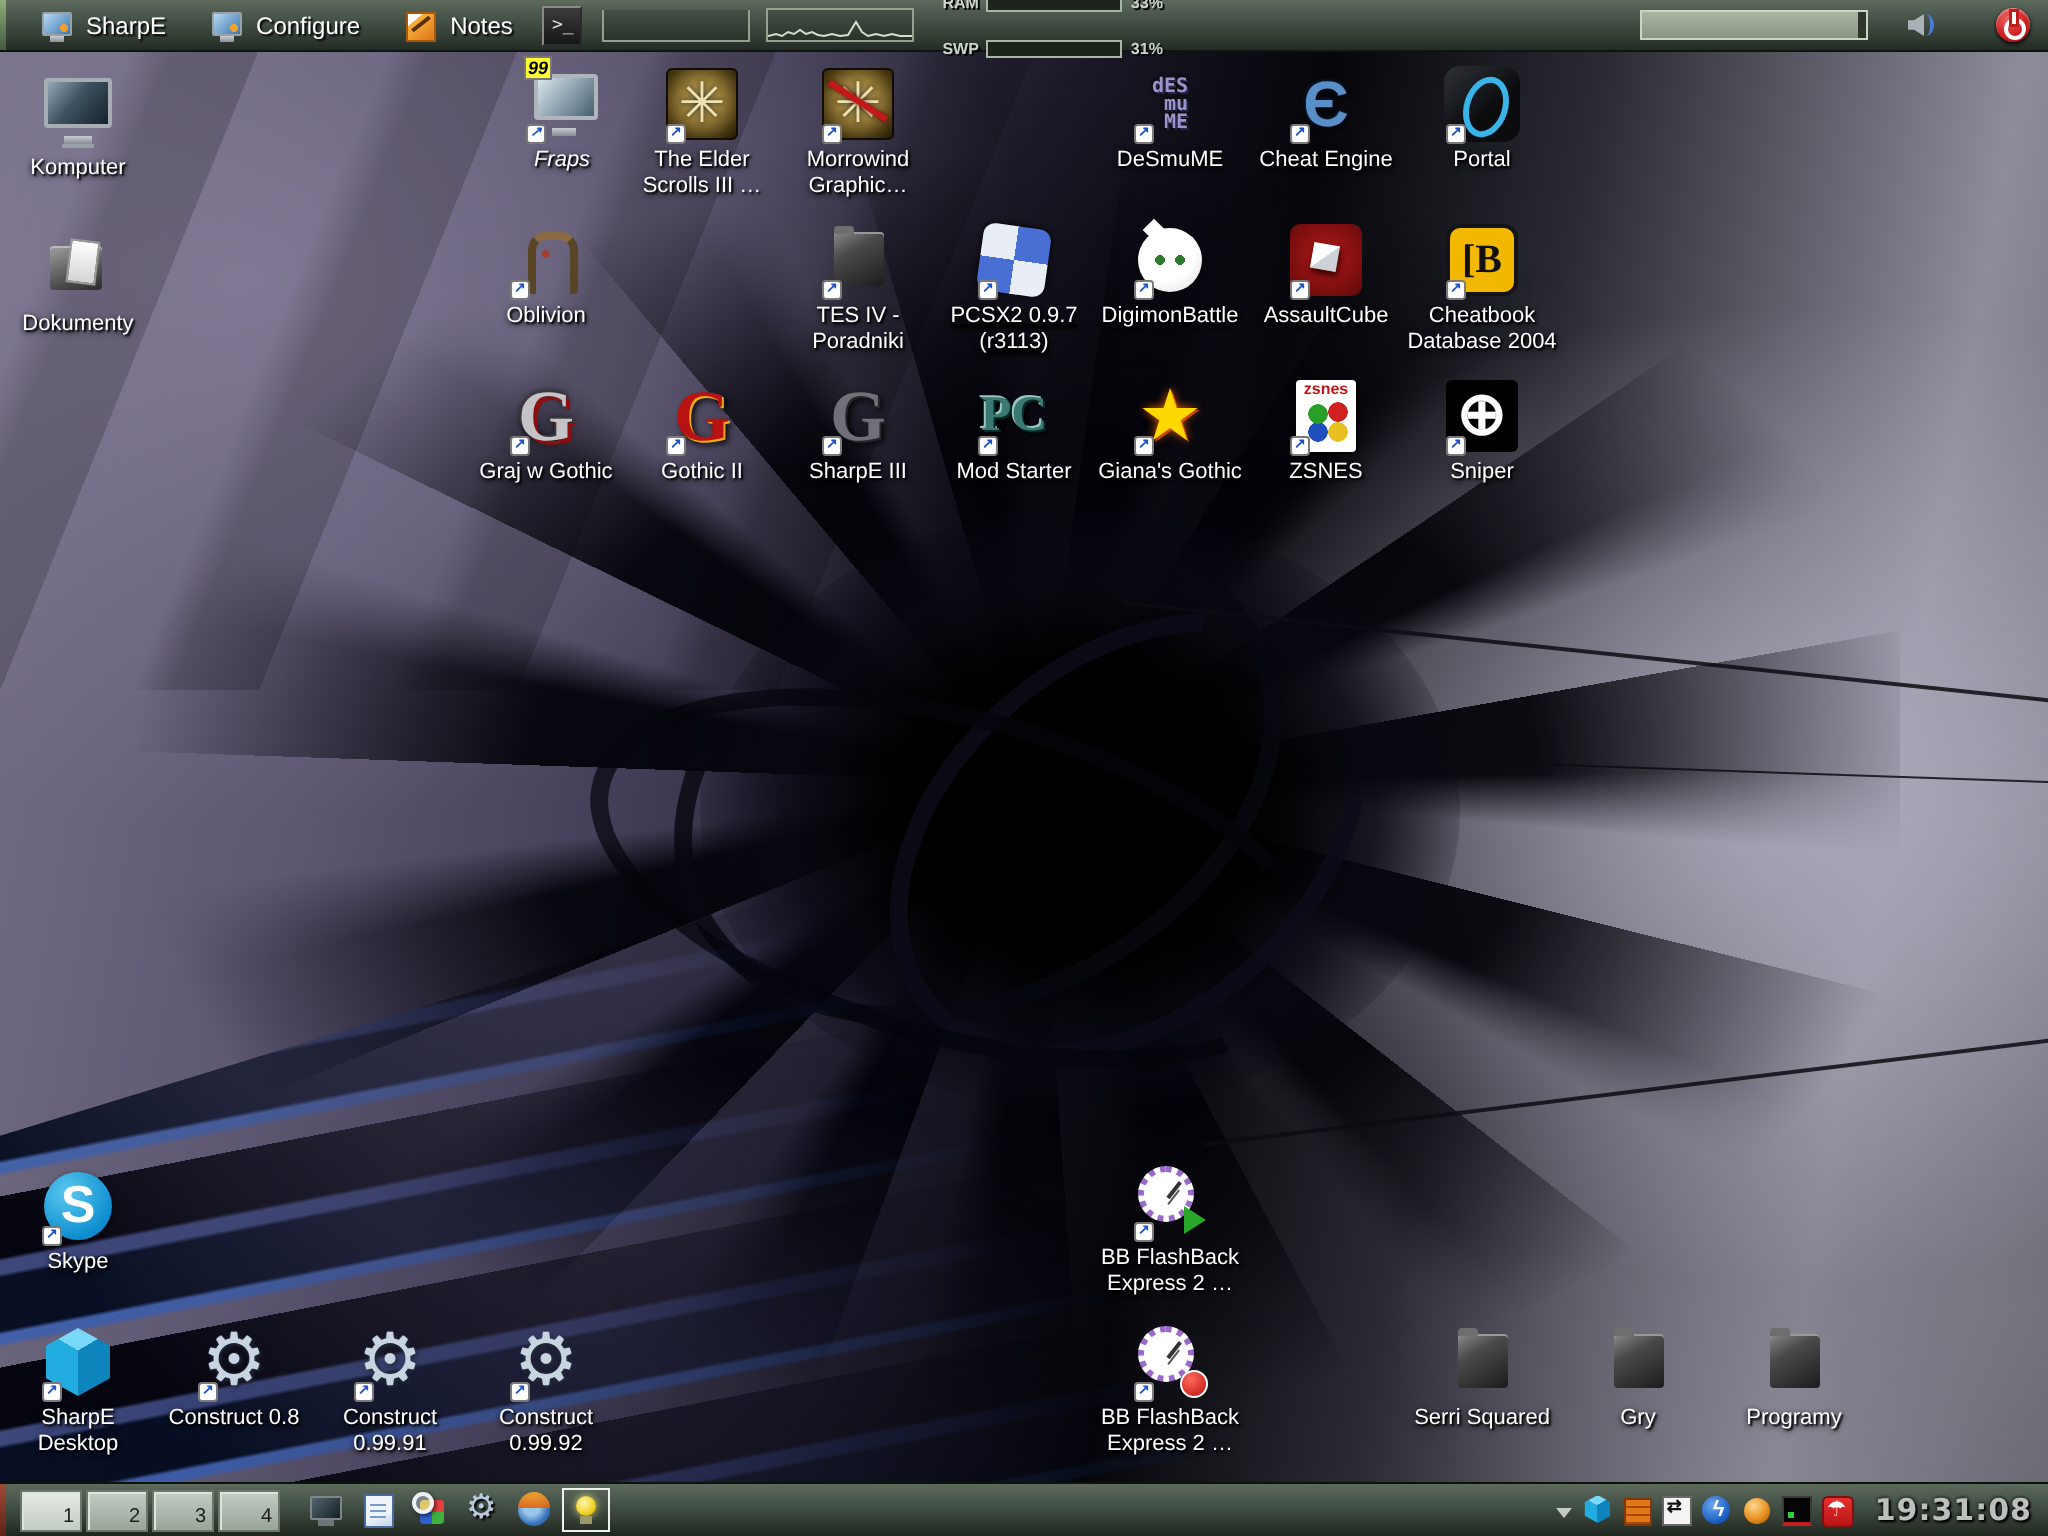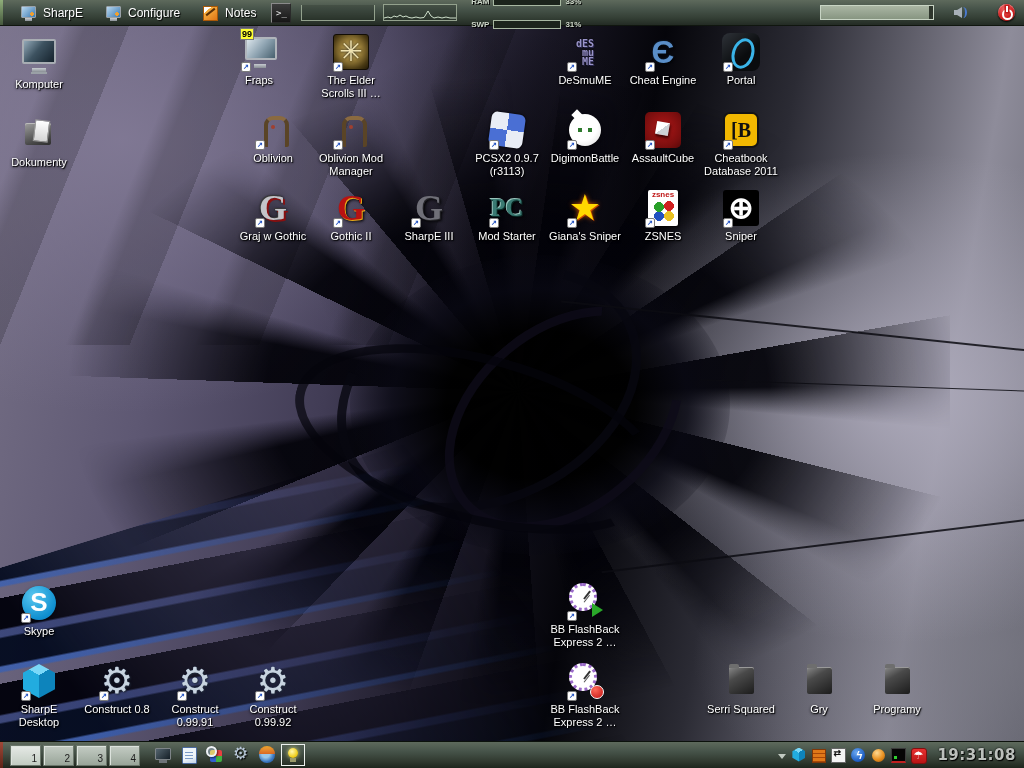--- a/index.html
+++ b/index.html
@@ -347,34 +347,42 @@
     </div>
     <div class="icon-label">Komputer</div>
   </div>
     <div class="desktop-icon" style="left: -4px; top: 89px;">
     <div class="icon-box" data-icon-type="folder-docs">
       <span class="glyph"></span>
 
     </div>
     <div class="icon-label">Dokumenty</div>
   </div>
-    <div class="desktop-icon" style="left: 216px; top: 7px;">
+    <div class="desktop-icon" style="left: 238px; top: 7px; font-style: italic;">
     <div class="icon-box" data-icon-type="fraps">
       <span class="glyph">99</span>
       <span class="badge"></span>
     </div>
     <div class="icon-label">Fraps</div>
   </div>
     <div class="desktop-icon" style="left: 308px; top: 7px;">
     <div class="icon-box" data-icon-type="gold-seal">
       <span class="glyph">✳</span>
       <span class="badge"></span>
     </div>
     <div class="icon-label">The Elder
 Scrolls III …</div>
+  </div>
+    <div class="desktop-icon" style="left: 386px; top: 7px;">
+    <div class="icon-box" data-icon-type="gold-seal-slash">
+      <span class="glyph">✳</span>
+      <span class="badge"></span>
+    </div>
+    <div class="icon-label">Morrowind
+Graphic…</div>
   </div>
     <div class="desktop-icon" style="left: 542px; top: 7px;">
     <div class="icon-box" data-icon-type="desmume">
       <span class="glyph" style="white-space: pre;">dES
  mu
  ME</span>
       <span class="badge"></span>
     </div>
     <div class="icon-label">DeSmuME</div>
   </div>
@@ -392,29 +400,29 @@
     </div>
     <div class="icon-label">Portal</div>
   </div>
     <div class="desktop-icon" style="left: 230px; top: 85px;">
     <div class="icon-box" data-icon-type="oblivion">
       <span class="glyph"></span>
       <span class="badge"></span>
     </div>
     <div class="icon-label">Oblivion</div>
   </div>
-    <div class="desktop-icon" style="left: 308px; top: 85px;">
-    <div class="icon-box" data-icon-type="oblivion">
-      <span class="glyph"></span>
-      <span class="badge"></span>
-    </div>
-    <div class="icon-label">Oblivion Mod
-Manager</div>
-  </div>
-    <div class="desktop-icon" style="left: 464px; top: 85px;">
+    <div class="desktop-icon" style="left: 386px; top: 85px;">
+    <div class="icon-box" data-icon-type="folder-dark">
+      <span class="glyph"></span>
+      <span class="badge"></span>
+    </div>
+    <div class="icon-label">TES IV -
+Poradniki</div>
+  </div>
+    <div class="desktop-icon" style="left: 464px; top: 85px; text-decoration: underline;">
     <div class="icon-box" data-icon-type="pcsx2">
       <span class="glyph"></span>
       <span class="badge"></span>
     </div>
     <div class="icon-label">PCSX2 0.9.7
 (r3113)</div>
   </div>
     <div class="desktop-icon" style="left: 542px; top: 85px;">
     <div class="icon-box" data-icon-type="digimon">
       <span class="glyph"></span>
@@ -428,21 +436,21 @@
       <span class="badge"></span>
     </div>
     <div class="icon-label">AssaultCube</div>
   </div>
     <div class="desktop-icon" style="left: 698px; top: 85px;">
     <div class="icon-box" data-icon-type="cheatbook">
       <span class="glyph">[B</span>
       <span class="badge"></span>
     </div>
     <div class="icon-label">Cheatbook
-Database 2011</div>
+Database 2004</div>
   </div>
     <div class="desktop-icon" style="left: 230px; top: 163px;">
     <div class="icon-box" data-icon-type="gothic1">
       <span class="glyph">G</span>
       <span class="badge"></span>
     </div>
     <div class="icon-label">Graj w Gothic</div>
   </div>
     <div class="desktop-icon" style="left: 308px; top: 163px;">
     <div class="icon-box" data-icon-type="gothic2">
@@ -463,21 +471,21 @@
       <span class="glyph">PC</span>
       <span class="badge"></span>
     </div>
     <div class="icon-label">Mod Starter</div>
   </div>
     <div class="desktop-icon" style="left: 542px; top: 163px;">
     <div class="icon-box" data-icon-type="giana">
       <span class="glyph">★</span>
       <span class="badge"></span>
     </div>
-    <div class="icon-label">Giana's Sniper</div>
+    <div class="icon-label">Giana's Gothic</div>
   </div>
     <div class="desktop-icon" style="left: 620px; top: 163px;">
     <div class="icon-box" data-icon-type="zsnes">
       <span class="glyph">zsnes</span>
       <span class="badge"></span>
     </div>
     <div class="icon-label">ZSNES</div>
   </div>
     <div class="desktop-icon" style="left: 698px; top: 163px;">
     <div class="icon-box" data-icon-type="sniper">

